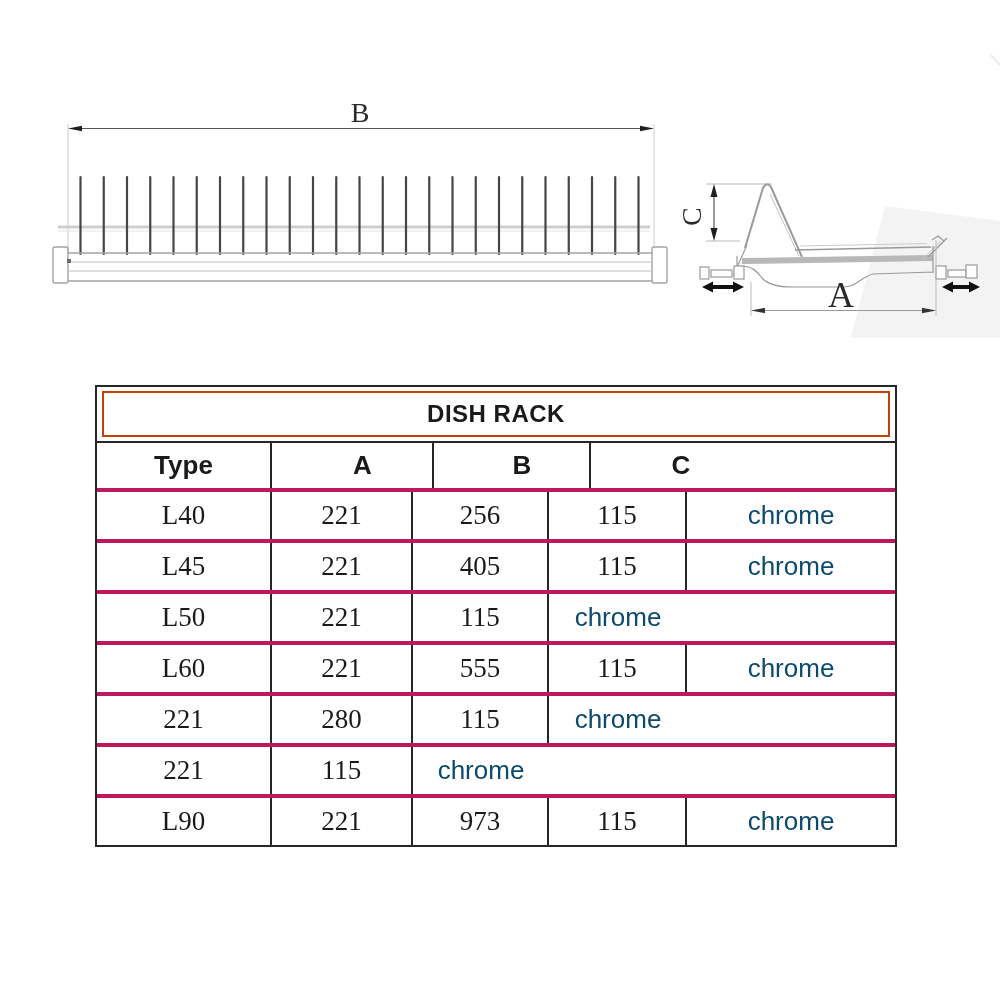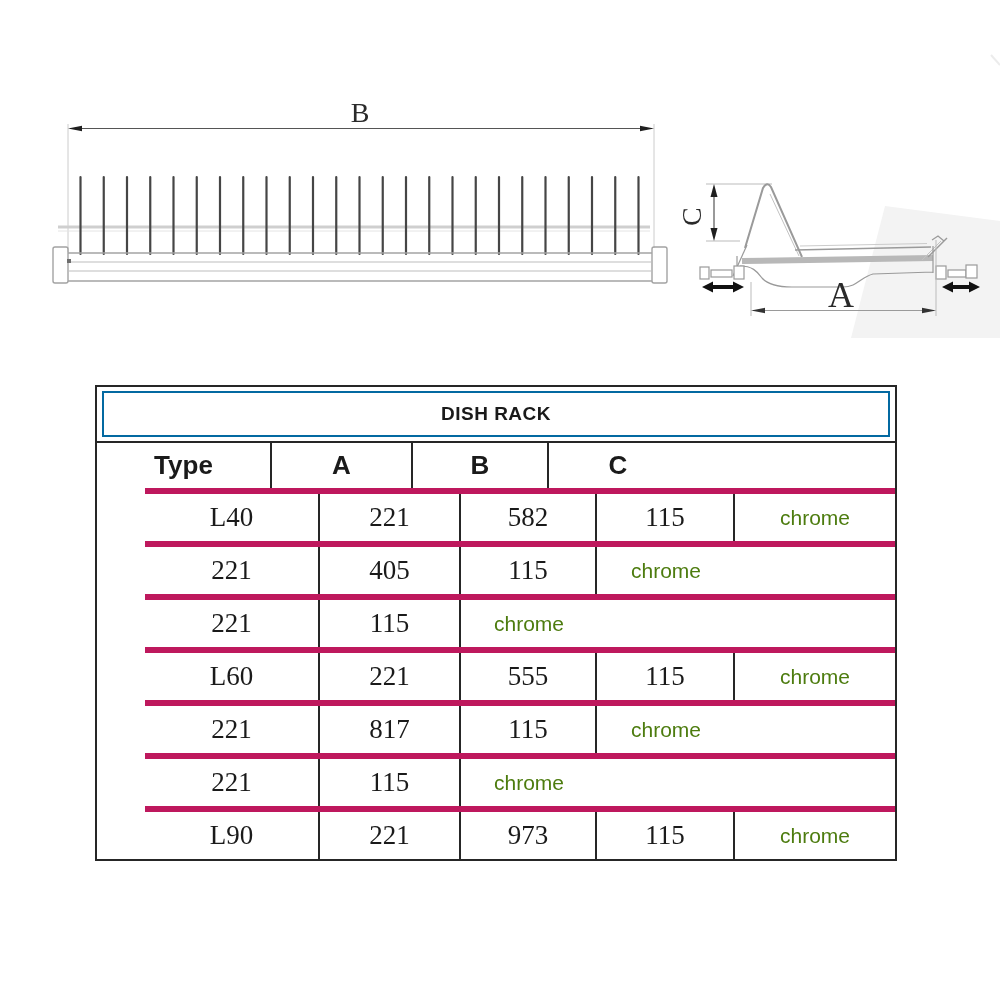--- a/index.html
+++ b/index.html
@@ -13,36 +13,36 @@
   
   .spec-table{
     position:absolute;left:95px;top:385px;width:798px;
     border:2px solid #262626;background:#fff;
   }
   .title-row{
     height:56px;border-bottom:2px solid #262626;
     display:flex;align-items:stretch;padding:4px 5px;box-sizing:border-box;
   }
   .title-box{
-    flex:1;border:2px solid #0369a1;display:flex;align-items:center;justify-content:center;
-    font-weight:bold;font-size:19px;letter-spacing:0.5px;
+    flex:1;border:2px solid #c2410c;display:flex;align-items:center;justify-content:center;
+    font-weight:bold;font-size:24px;letter-spacing:0.5px;
   }
   .grid-row{
     display:grid;grid-template-columns:175px 141px 136px 138px 1fr;
   }
   .grid-row > div{
     display:flex;align-items:center;justify-content:center;
     border-right:2px solid #262626;box-sizing:border-box;
   }
   .grid-row > div:last-child{border-right:none;}
-  .header-row{height:45px;}
+  .header-row{height:45px;gap:21px;}
   .header-row > div{font-weight:bold;font-size:26px;}
-  .data-row{height:47px;border-top:6px solid #be185d;margin-left:48px;}
+  .data-row{height:47px;border-top:4px solid #be185d;}
   .cell-serif{font-family:"Liberation Serif",serif;font-size:27px;}
-  .cell-sans{font-family:"Liberation Sans",sans-serif;font-size:21px;color:#4d7c0f;}
+  .cell-sans{font-family:"Liberation Sans",sans-serif;font-size:26px;color:#0c4a6e;}
 </style>
 </head>
 <body>
 
 <svg class="drawing" viewBox="0 0 1000 375">
 
   <polygon points="885,206 1000,221 1000,338 851,338" fill="#f3f3f3"></polygon>
   <line x1="991" y1="55" x2="1000" y2="65" stroke="#ececec" stroke-width="2"></line>
 
   <g>
@@ -170,45 +170,47 @@
   <div class="grid-row header-row">
     <div>Type</div>
     <div>A</div>
     <div>B</div>
     <div>C</div>
   </div>
 
   <div class="grid-row data-row">
     <div class="cell-serif">L40</div>
     <div class="cell-serif">221</div>
-    <div class="cell-serif">582</div>
-    <div class="cell-serif">115</div>
-    <div class="cell-sans">chrome</div>
-  </div>
-  <div class="grid-row data-row">
+    <div class="cell-serif">256</div>
+    <div class="cell-serif">115</div>
+    <div class="cell-sans">chrome</div>
+  </div>
+  <div class="grid-row data-row">
+    <div class="cell-serif">L45</div>
     <div class="cell-serif">221</div>
     <div class="cell-serif">405</div>
     <div class="cell-serif">115</div>
     <div class="cell-sans">chrome</div>
   </div>
   <div class="grid-row data-row">
+    <div class="cell-serif">L50</div>
     <div class="cell-serif">221</div>
     <div class="cell-serif">115</div>
     <div class="cell-sans">chrome</div>
   </div>
   <div class="grid-row data-row">
     <div class="cell-serif">L60</div>
     <div class="cell-serif">221</div>
     <div class="cell-serif">555</div>
     <div class="cell-serif">115</div>
     <div class="cell-sans">chrome</div>
   </div>
   <div class="grid-row data-row">
     <div class="cell-serif">221</div>
-    <div class="cell-serif">817</div>
+    <div class="cell-serif">280</div>
     <div class="cell-serif">115</div>
     <div class="cell-sans">chrome</div>
   </div>
   <div class="grid-row data-row">
     <div class="cell-serif">221</div>
     <div class="cell-serif">115</div>
     <div class="cell-sans">chrome</div>
   </div>
   <div class="grid-row data-row">
     <div class="cell-serif">L90</div>

